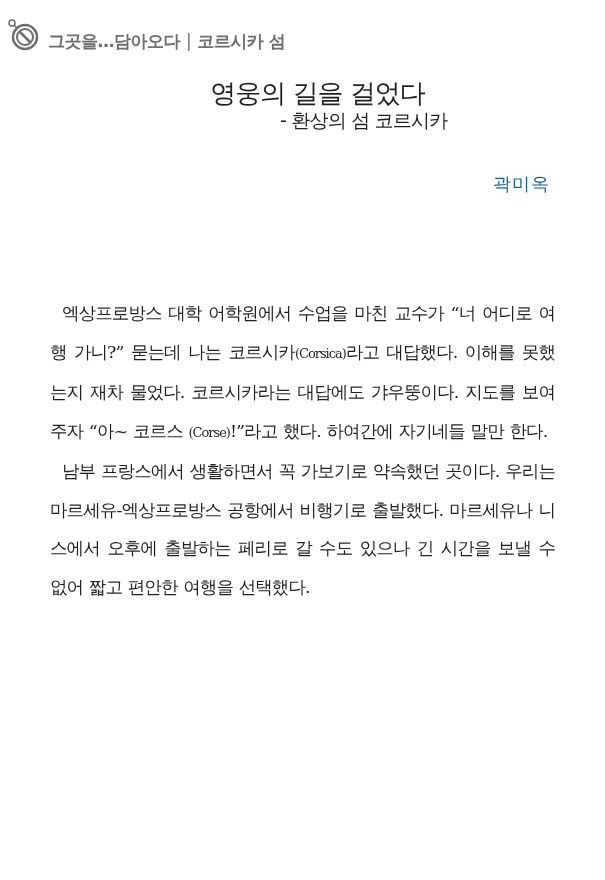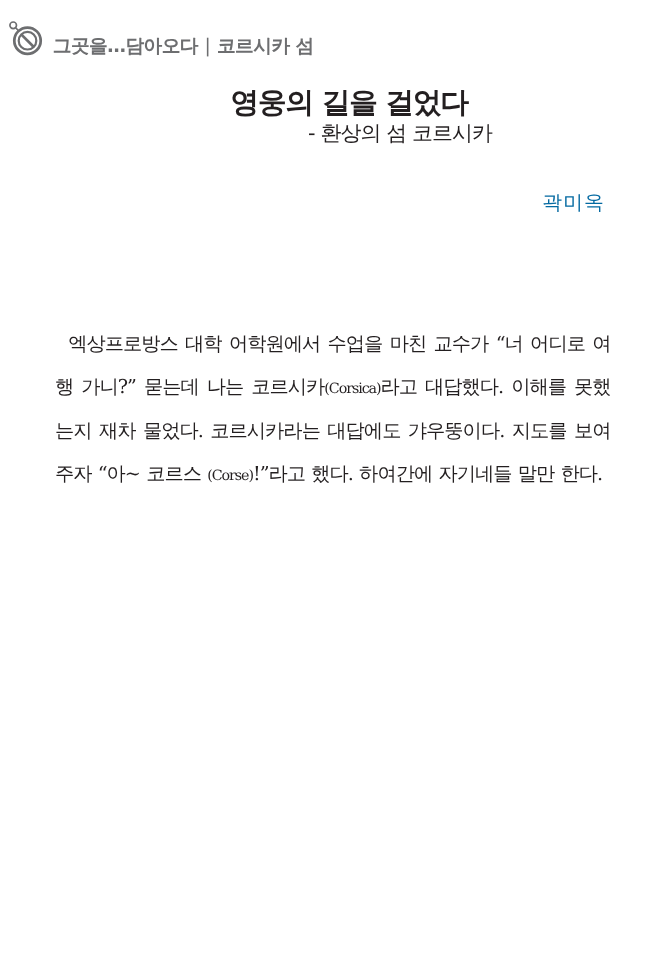--- a/index.html
+++ b/index.html
@@ -46,21 +46,21 @@
       position: absolute;
       left: 0;
       width: 605px;
       top: 76px;
       text-align: center;
       font-family: "DejaVu Sans", "Liberation Sans", sans-serif;
       font-size: 26px;
       color: #231f20;
       letter-spacing: -1px;
       margin: 0;
-      font-weight: bold;
+      font-weight: normal;
       padding-left: 30px;
       box-sizing: border-box;
     }
     .subtitle {
       position: absolute;
       left: 280px;
       top: 108px;
       font-family: "DejaVu Sans", "Liberation Sans", sans-serif;
       font-size: 19px;
       color: #231f20;
@@ -122,15 +122,16 @@
 
 <h1 class="title">영웅의 길을 걸었다</h1>
 <div class="subtitle">- 환상의 섬 코르시카</div>
 <div class="author">곽미옥</div>
 
 <div class="article">
 
   <p class="para gap"><span>엑상프로방스 대학 어학원에서 수업을 마친 교수가 “너 어디로 여행 가니?” 묻는데 나는 코르시카</span><span class="small">(Corsica)</span><span>라고 대답했다. 이해를 못했는지 재차 물었다. 코르시카라는 대답에도 갸우뚱이다. 지도를 보여주자 “아~ 코르스 </span><span class="small">(Corse)</span><span>!”라고 했다. 하여간에 자기네들 말만 한다.</span></p>
 
 
+  <p class="para">남부 프랑스에서 생활하면서 꼭 가보기로 약속했던 곳이다. 우리는 마르세유-엑상프로방스 공항에서 비행기로 출발했다. 마르세유나 니스에서 오후에 출발하는 페리로 갈 수도 있으나 긴 시간을 보낼 수 없어 짧고 편안한 여행을 선택했다.</p>
 
   <p class="para"></p>
 </div>
 
 </body></html>

